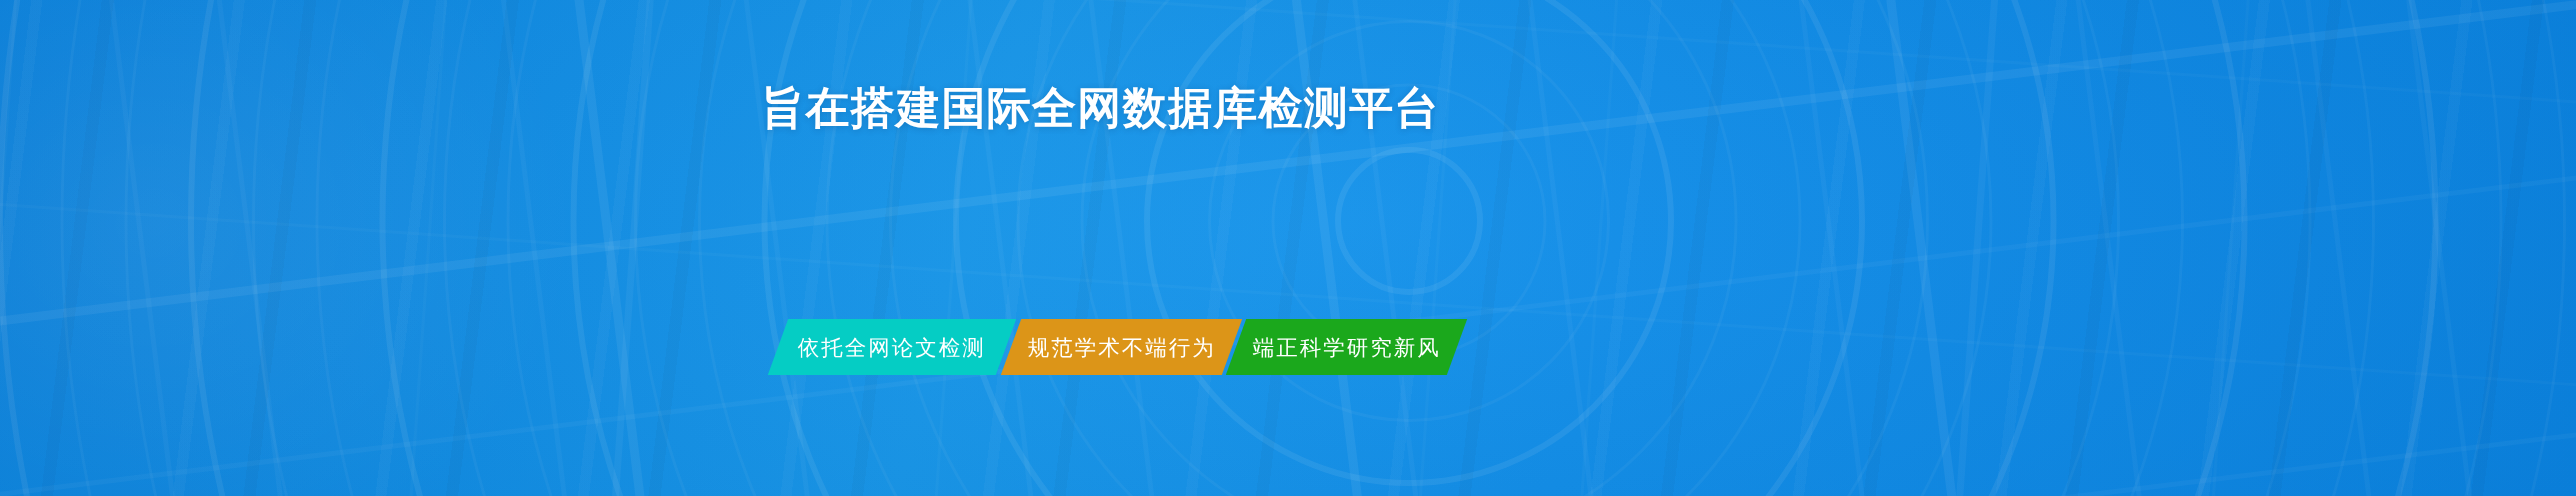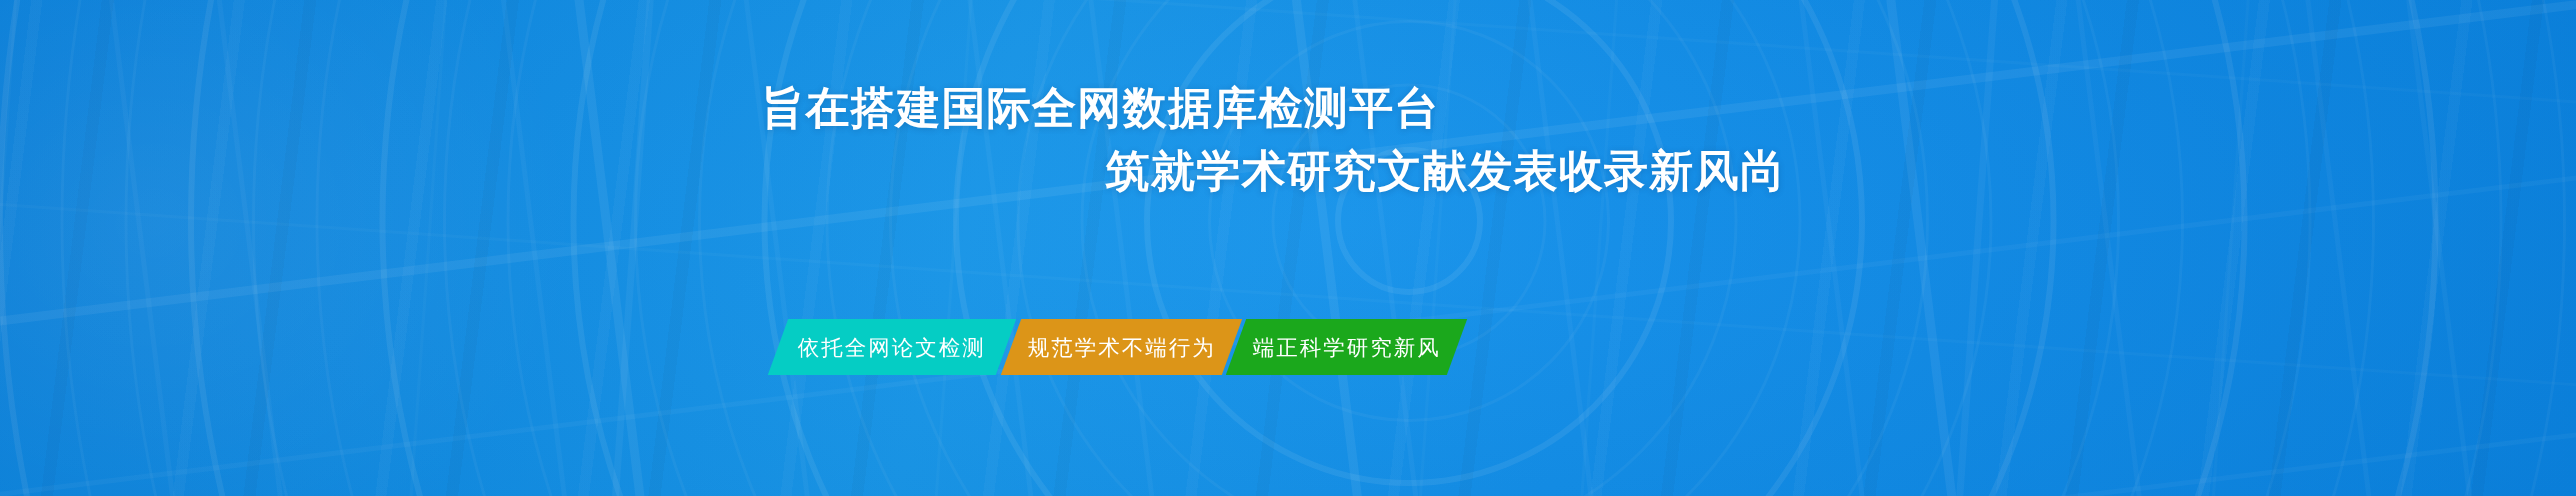--- a/index.html
+++ b/index.html
@@ -205,21 +205,20 @@
       <div class="hline" style="top: 805px; height: 3.4px; background: rgba(255, 255, 255, 0.05);"></div>
       <div class="hline" style="top: 1087px; height: 3.4px; background: rgba(255, 255, 255, 0.05);"></div>
     </div>
 
   <div class="bg-layer streaks"></div>
   <div class="bg-layer glow-left"></div>
   <div class="bg-layer vignette"></div>
 
   <div class="headline">
     <div class="line1">旨在搭建国际全网数据库检测平台</div>
-    <div class="line2">筑就学术研究文献发表收录新风尚</div>
   </div>
 
   <div class="tabs">
     <div class="tab tab-1" id="tab0" style="background: rgb(5, 205, 196); color: rgb(255, 255, 255);">
       <span>依托全网论文检测</span>
     </div>
     <div class="tab tab-2" id="tab1" style="background: rgb(220, 149, 24); color: rgb(255, 255, 255);">
       <span>规范学术不端行为</span>
     </div>
     <div class="tab tab-3" id="tab2" style="background: rgb(27, 168, 28); color: rgb(255, 255, 255);">

